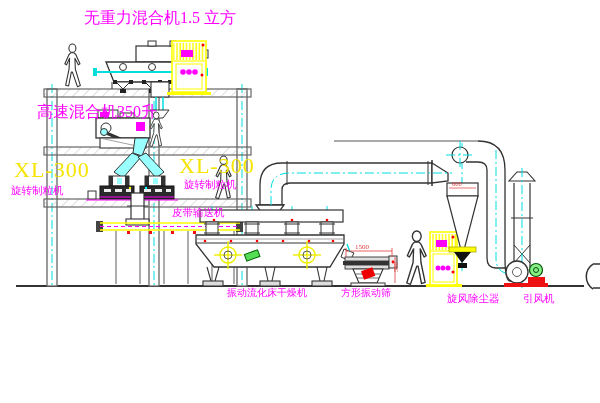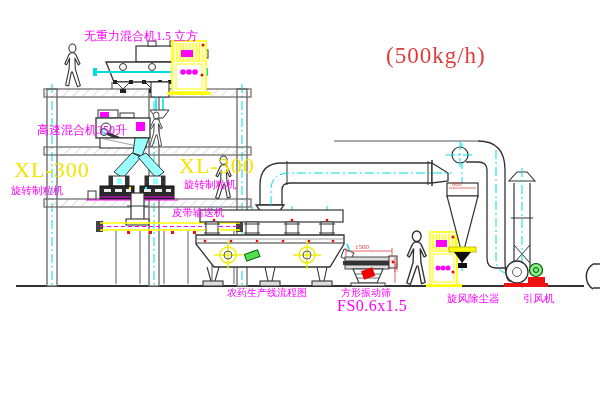--- a/index.html
+++ b/index.html
@@ -4,21 +4,21 @@
 <style>
   html,body{margin:0;padding:0;background:#fff;}
   #stage{position:relative;width:600px;height:403px;background:#ffffff;overflow:hidden;
          font-family:"Liberation Serif", serif;}
   #draw{position:absolute;left:0;top:0;}
   .lbl{position:absolute;white-space:nowrap;line-height:1;}
   .mag{color:#ff00ff;}
   .yel{color:#f5e400;}
   .red{color:#e03a3a;}
   .s10{font-size:10.5px;}
-  .s11{font-size:12px;margin-top:20px;}
+  .s11{font-size:16px;}
   .s16{font-size:16px;letter-spacing:.5px;}
   .s17{font-size:22px;letter-spacing:1px;}
   .title-cn{font-size:14px;font-weight:bold;letter-spacing:1px;}
   .title-cap{font-size:23px;letter-spacing:1px;}
 </style>
 </head>
 <body>
 
 <div id="stage">
 
@@ -354,21 +354,19 @@
   </g>
 </svg>
 
 <div class="lbl mag s11" style="left:84px;top:10px;">无重力混合机1.5 立方</div>
 <div class="lbl mag s11" style="left:37px;top:104px;">高速混合机350升</div>
 <div class="lbl yel s17" style="left:14px;top:159px;">XL-300</div>
 <div class="lbl mag s10" style="left:11px;top:186px;">旋转制粒机</div>
 <div class="lbl yel s17" style="left:179px;top:155px;">XL-300</div>
 <div class="lbl mag s10" style="left:184px;top:180px;">旋转制粒机</div>
 <div class="lbl mag s10" style="left:146px;top:208px;margin-left:26px;">皮带输送机</div>
-<div class="lbl mag" style="left:227px;top:288px;font-size:10px;">农药生产线流程图</div>
+<div class="lbl mag" style="left:227px;top:288px;font-size:10px;">振动流化床干燥机</div>
 <div class="lbl mag" style="left:341px;top:288px;font-size:10px;">方形振动筛</div>
-<div class="lbl mag s16" style="left:337px;top:298px;">FS0.6x1.5</div>
 <div class="lbl mag s10" style="left:447px;top:294px;">旋风除尘器</div>
 <div class="lbl mag s10" style="left:523px;top:294px;text-align:center;">引风机</div>
 
-<div class="lbl red title-cap" style="left:386px;top:44px;">(500kg/h)</div>
 
 </div>
 
 </body></html>

